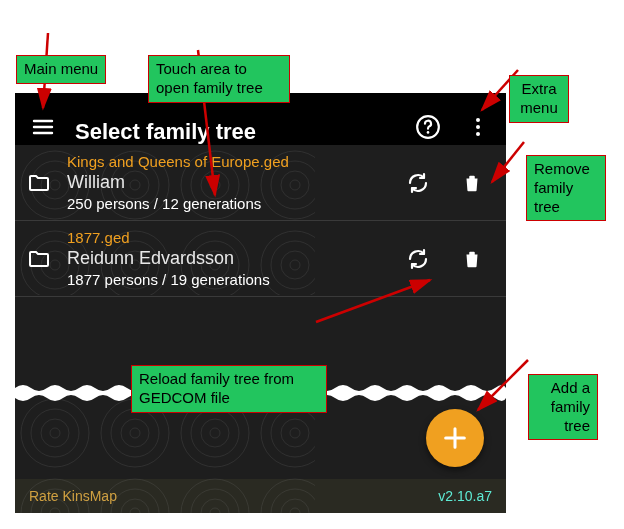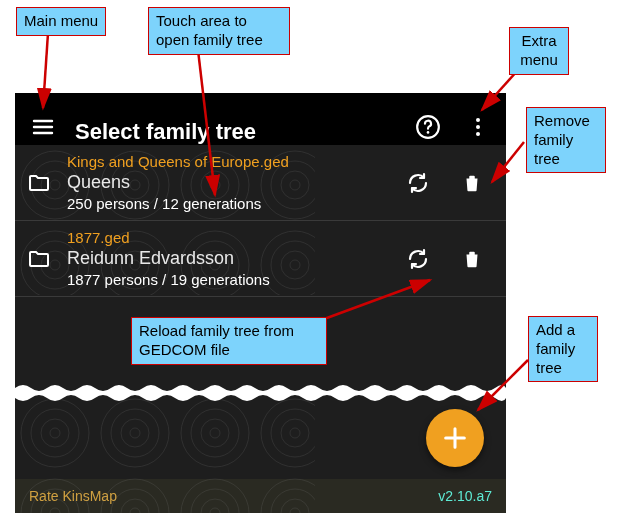--- a/index.html
+++ b/index.html
@@ -124,28 +124,29 @@
     color: #d0a040;
     font-size: 14px;
     gap: 36px;
   }
   .footer .spacer { flex: 1; }
   .footer .version { color: #5eead4; }
 
   
   .callout {
     position: absolute;
-    background: #7dd3fc;
+    background: #22c55e;
     border: 1px solid #cc0000;
     padding: 4px 7px;
     font-size: 15px;
     line-height: 1.25;
     color: #000;
     z-index: 10;
     white-space: nowrap;
+    margin-top: 48px;
   }
   .callout.multi { white-space: normal; }
   svg.arrows {
     position: absolute;
     left: 0; top: 0;
     width: 624px;
     height: 529px;
     pointer-events: none;
     z-index: 9;
   }
@@ -192,21 +193,21 @@
     </svg>
 
     <div class="tree-item">
       <div class="folder-icon">
         <svg width="24" height="24" viewBox="0 0 24 24">
             <path d="M3 6a1 1 0 0 1 1-1h5l2 2h9a1 1 0 0 1 1 1v10a1 1 0 0 1-1 1H4a1 1 0 0 1-1-1V6z" fill="none" stroke="#ffffff" stroke-width="2"></path>
           </svg>
       </div>
       <div class="tree-texts">
         <div class="file-name">Kings and Queens of Europe.ged</div>
-        <div class="person-name">Queens</div>
+        <div class="person-name">William</div>
         <div class="stats">250 persons / 12 generations</div>
       </div>
       <div class="item-actions">
         <div class="icon-btn">
           <svg width="24" height="24" viewBox="0 0 24 24">
             <path d="M4 12a8 8 0 0 1 13.9-5.3M20 12a8 8 0 0 1-13.9 5.3" fill="none" stroke="#ffffff" stroke-width="2.2" stroke-linecap="round"></path>
             <path d="M18 3v4h-4M6 21v-4h4" fill="none" stroke="#ffffff" stroke-width="2.2" stroke-linecap="round" stroke-linejoin="round"></path>
           </svg>
         </div>
         <div class="icon-btn">
@@ -267,21 +268,21 @@
     <span class="spacer"></span>
     <span class="version">v2.10.a7</span>
   </div>
 </div>
 
 <div class="callout" style="left:16px; top:7px;">Main menu</div>
 <div class="callout multi" style="left:148px; top:7px; width:126px;">Touch area to<br>open family tree</div>
 <div class="callout multi" style="left:509px; top:27px; width:44px;text-align:center;">Extra<br>menu</div>
 <div class="callout multi" style="left:526px; top:107px; width:64px;">Remove<br>family<br>tree</div>
 <div class="callout multi" style="left:131px; top:317px; width:180px;">Reload family tree from<br>GEDCOM file</div>
-<div class="callout multi" style="left:528px; top:316px; width:54px;">Add a<br>family<br>tree</div>
+<div class="callout multi" style="left:528px; top:326px; width:54px;text-align:right;">Add a<br>family<br>tree</div>
 
 <svg class="arrows">
   <defs>
     <marker id="ah" markerWidth="10" markerHeight="10" refX="8" refY="3" orient="auto">
       <path d="M0,0 L9,3 L0,6 Z" fill="#cc0000"></path>
     </marker>
   </defs>
   <line x1="48" y1="33" x2="43" y2="108" stroke="#cc0000" stroke-width="2.5" marker-end="url(#ah)"></line>
   <line x1="198" y1="50" x2="215" y2="195" stroke="#cc0000" stroke-width="2.5" marker-end="url(#ah)"></line>
   <line x1="518" y1="70" x2="482" y2="110" stroke="#cc0000" stroke-width="2.5" marker-end="url(#ah)"></line>

